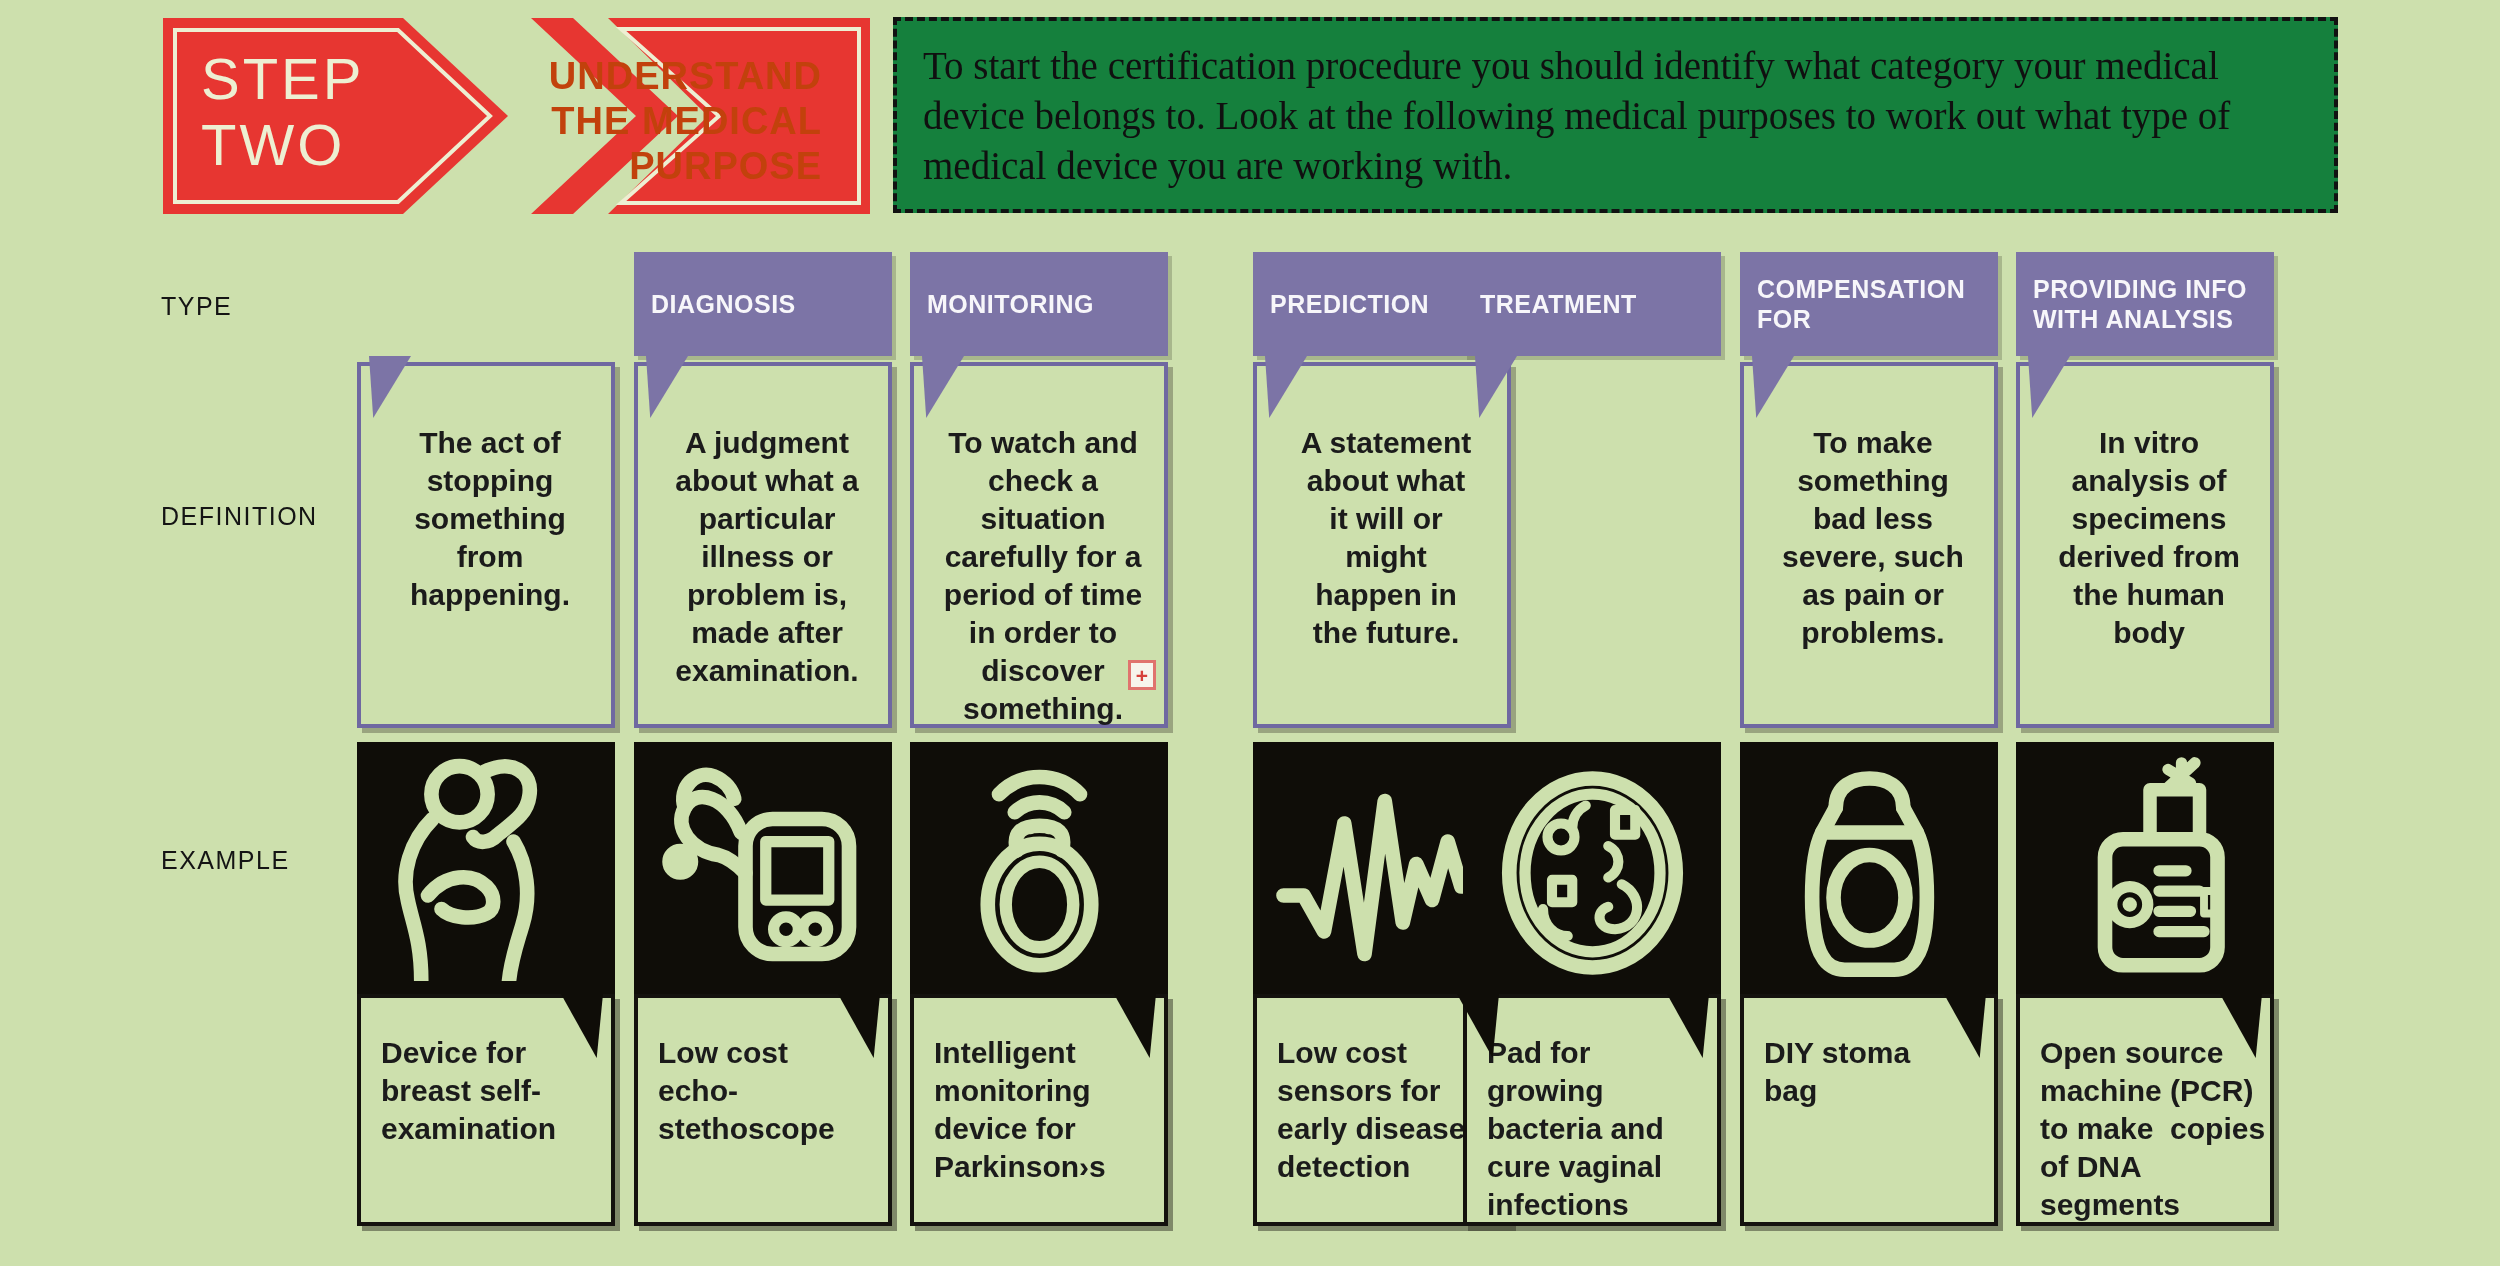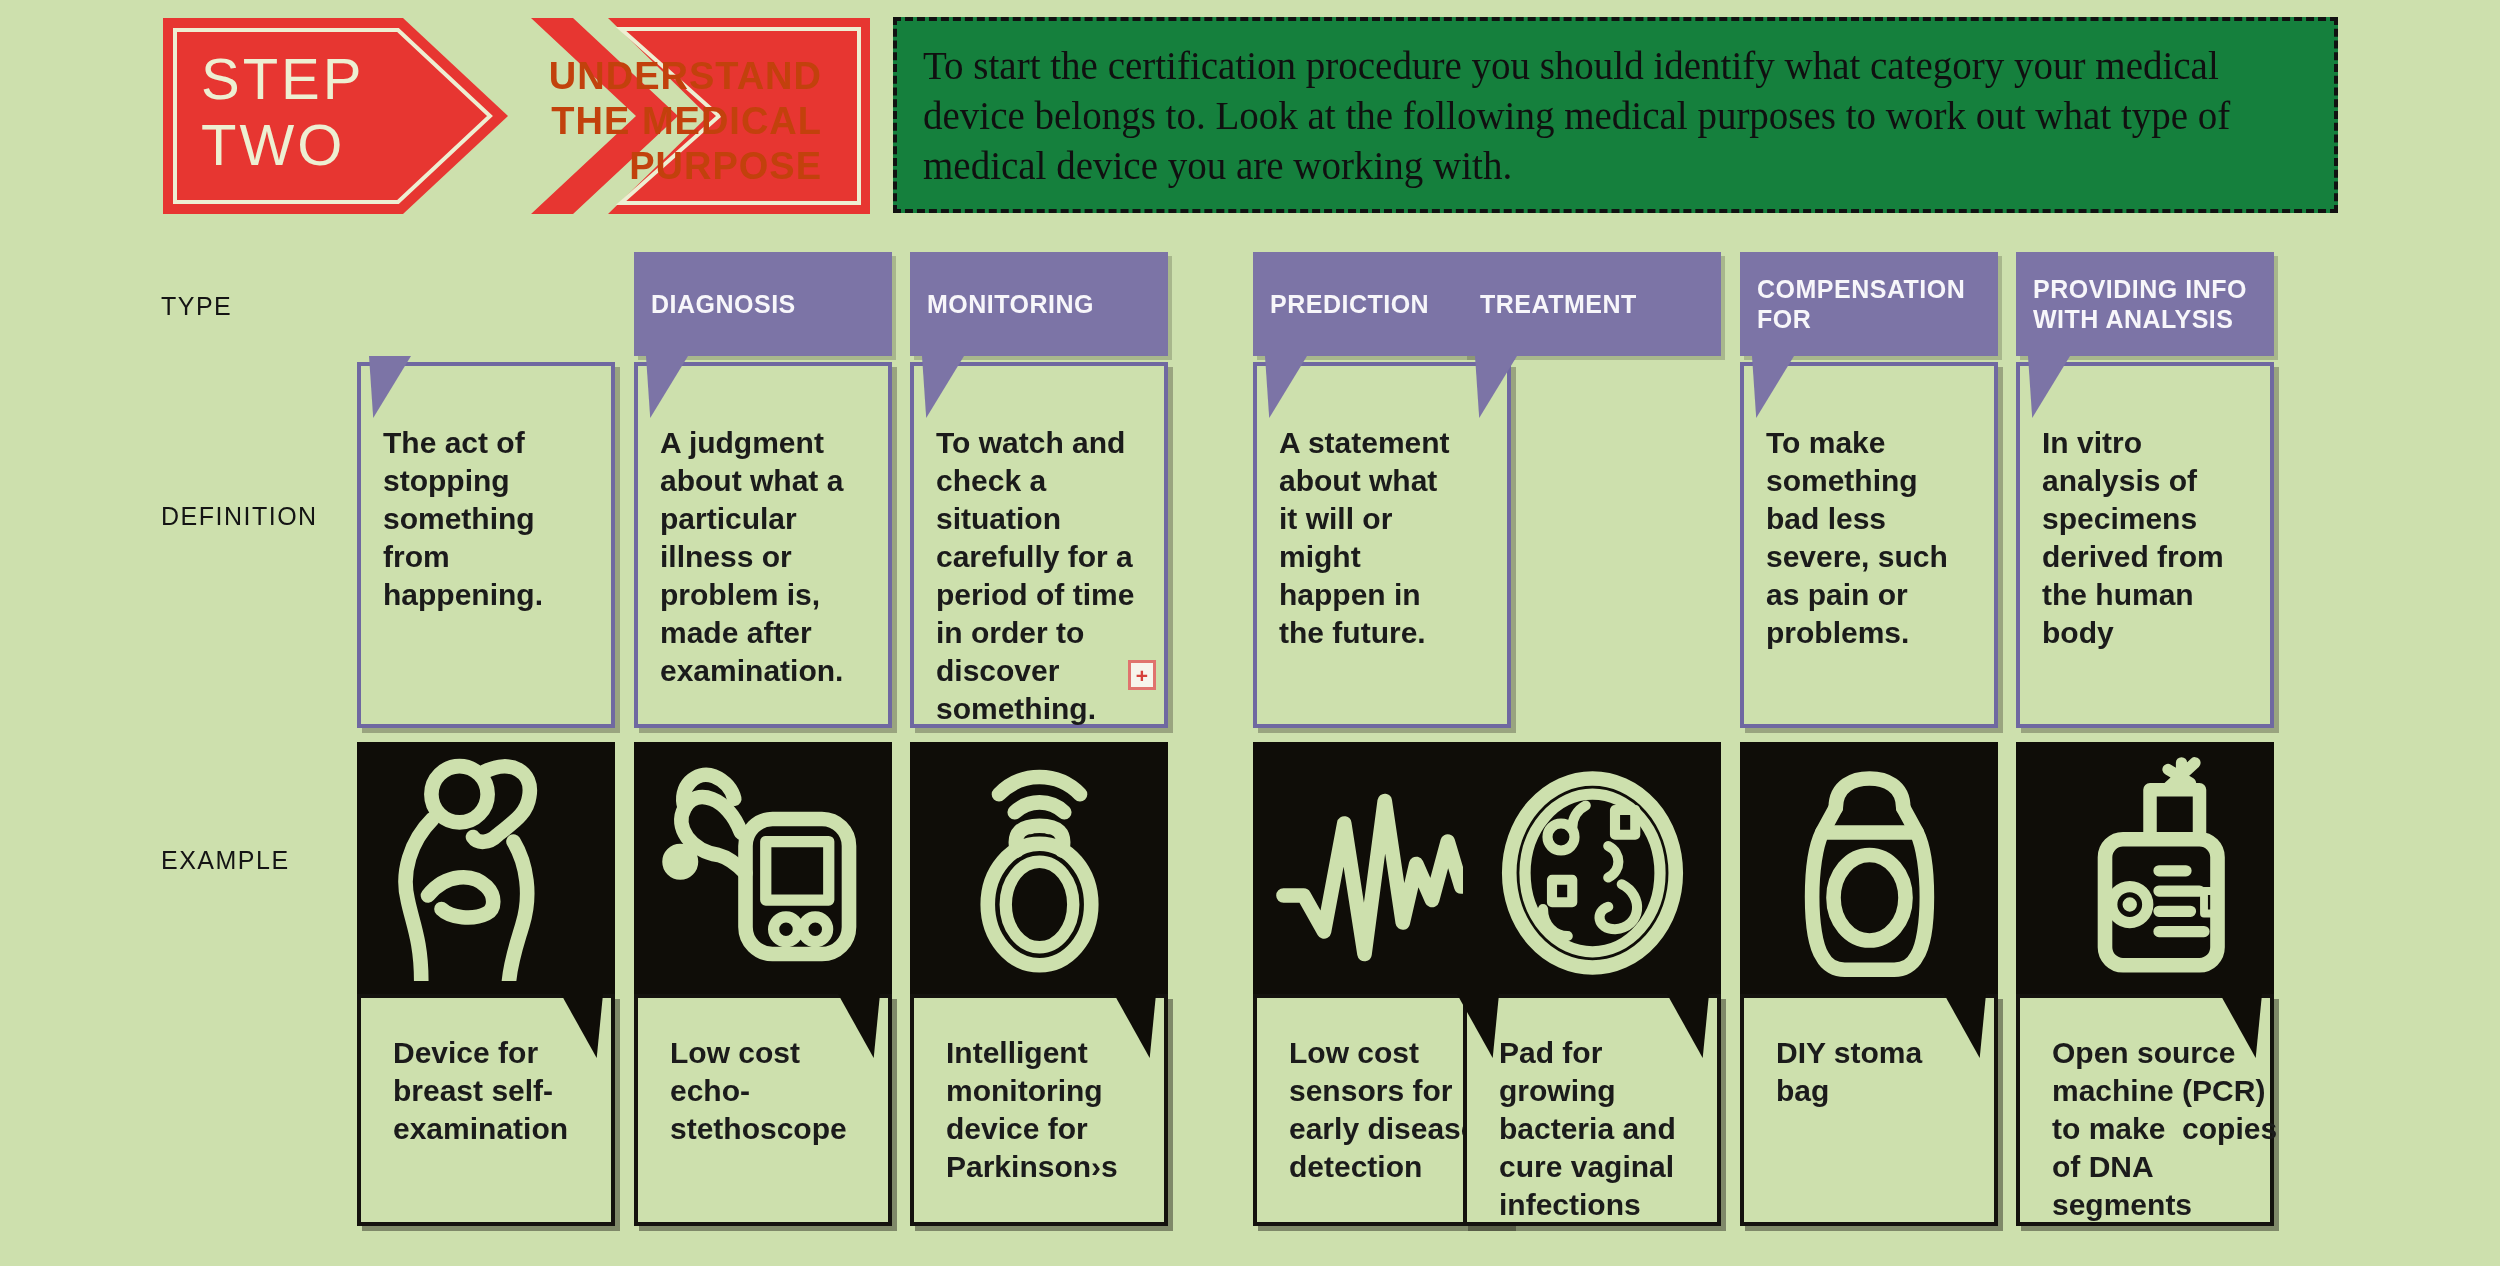--- a/index.html
+++ b/index.html
@@ -28,28 +28,28 @@
   .col{position:absolute;top:252px;width:258px;height:980px;}
   .type-header{position:absolute;top:0;left:0;width:258px;height:104px;background:#7c74a6;
              box-shadow:4px 4px 0 rgba(60,60,45,0.25);display:flex;align-items:center;}
   .type-header span{display:block;padding-left:17px;color:#f7f6fa;font-size:25px;font-weight:bold;
              letter-spacing:0.5px;line-height:30px;white-space:pre;}
   .tail-purple{position:absolute;top:104px;left:12px;width:42px;height:62px;background:#7c74a6;
              clip-path:polygon(0 0,100% 0,10% 100%);z-index:3;}
   .def-box{position:absolute;top:110px;left:0;width:258px;height:366px;box-sizing:border-box;
              border:4px solid #6f68a1;background:#cde0ad;box-shadow:5px 5px 0 rgba(75,75,58,0.4);}
   .def-box p{margin:0;padding:58px 14px 0 22px;font-size:30px;font-weight:bold;color:#1b1b1b;
-             line-height:38px;white-space:pre;}
+             line-height:38px;white-space:pre;text-align:center;}
   .icon-box{position:absolute;top:490px;left:0;width:258px;height:252px;background:#0f0d08;
              display:flex;align-items:center;justify-content:center;overflow:hidden;}
   .cap-tail{position:absolute;top:742px;right:12px;width:42px;height:64px;background:#0f0d08;
              clip-path:polygon(0 0,100% 0,85% 100%);z-index:3;}
   .example-box{position:absolute;top:742px;left:0;width:258px;height:232px;box-sizing:border-box;
              border:4px solid #14120e;background:#cde0ad;box-shadow:5px 5px 0 rgba(50,50,38,0.5);}
-  .example-box p{margin:0;padding:36px 12px 0 32px;font-size:30px;font-weight:bold;color:#1b1b1b;
+  .example-box p{margin:0;padding:36px 12px 0 20px;font-size:30px;font-weight:bold;color:#1b1b1b;
              line-height:38px;white-space:pre;}
 
   
   .comment-marker{position:absolute;left:1128px;top:660px;width:22px;height:24px;background:#f7f4ec;
              border:3px solid #e0736e;z-index:4;display:flex;align-items:center;justify-content:center;
              color:#d6403a;font-size:21px;font-weight:bold;line-height:1;}
 
   .icon-box svg{stroke:#cde0ad;fill:none;stroke-width:6.5;stroke-linecap:round;stroke-linejoin:round;}
 </style>
 </head>

